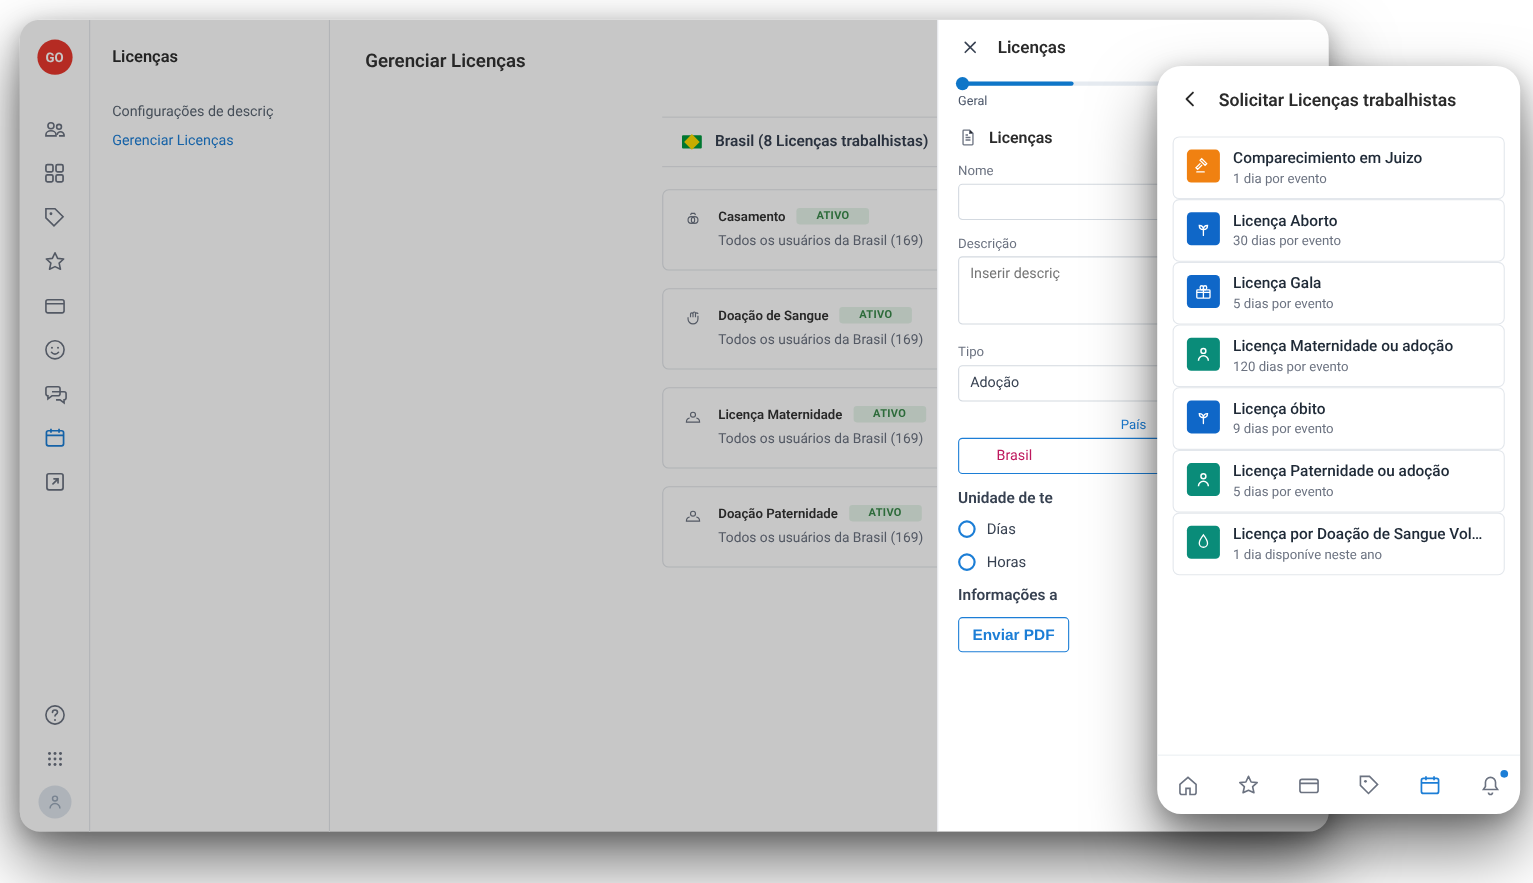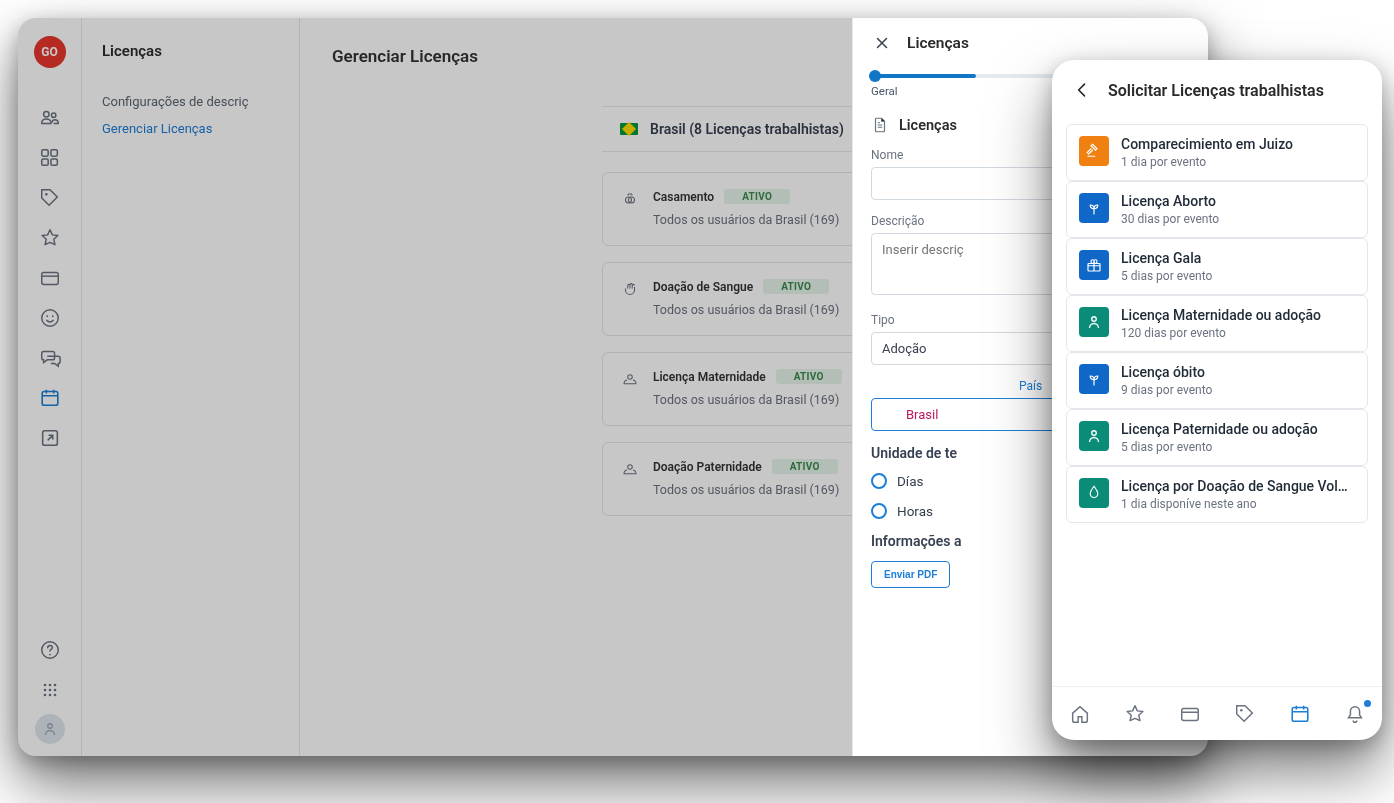--- a/index.html
+++ b/index.html
@@ -64,21 +64,21 @@
 .field-label.focused { color: #1c7ed6; text-align: center; }
 .input, .textarea, .select { width: 100%; border: 1px solid #d3d9e0; border-radius: 4px; padding: 8px 10px; font-size: 13px; color:#374151; background:#fff; font-family: inherit; }
 .textarea { height: 62px; resize: none; }
 .field-label + .input.blue, .country-field .input { border-color: #1c7ed6; }
 .country-field .input { color:#be185d;padding-left:34px; }
 .form-group { margin-bottom: 14px; }
 
 .radio-line { display:flex; align-items:center; gap:10px; font-size: 13.5px; color:#374151; margin-bottom: 14px; }
 .radio-outer { width:16px; height:16px; border-radius:50%; border:2px solid #1c7ed6; display:inline-block; }
 
-.send-btn { border: 1.5px solid #1c7ed6; color:#1c7ed6; background:#fff; font-size: 10px; font-weight: 600; padding: 7px 12px; border-radius: 4px; cursor: pointer; }
+.send-btn { border: 1.5px solid #1c7ed6; color:#1c7ed6; background:#fff; font-size: 14px; font-weight: 600; padding: 7px 12px; border-radius: 4px; cursor: pointer; }
 
 .unit-label, .info-label { font-size: 14px; font-weight: 600; color:#374151; margin-bottom: 12px; }
 
 
 .mobile-frame { position: absolute; right: 12px; top: 60px; width: 330px; height: 680px; background: #fff; border-radius: 22px; box-shadow: 0 32px 60px rgba(0,0,0,0.5), 0 6px 20px rgba(0,0,0,0.25); z-index: 20; overflow: hidden; display: flex; flex-direction: column; }
 .mobile-header { display:flex; align-items:center; gap:14px; padding: 18px 18px 14px; }
 .mobile-back { width: 24px; height: 24px; display:flex; align-items:center; justify-content:center; color:#2a2a2a; cursor:pointer; }
 .mobile-title { font-size: 16px; font-weight: 600; }
 .mobile-list { flex: 1; overflow-y: auto; padding: 8px 14px 6px; display:flex; flex-direction:column; gap: 0; }
 .req-item { border:1px solid #e3e7ec; border-radius: 6px; padding: 11px 12px; display:flex; align-items:flex-start; gap:12px; cursor:pointer; }

